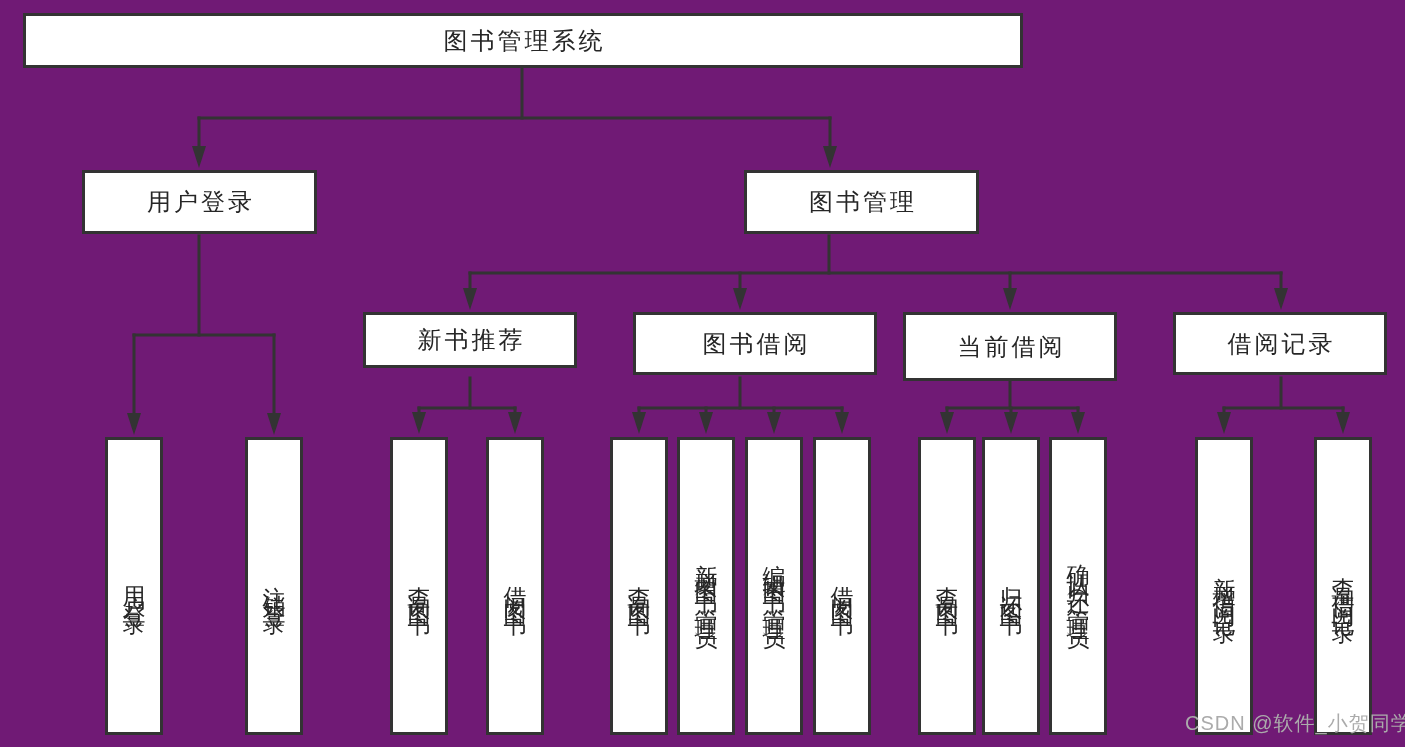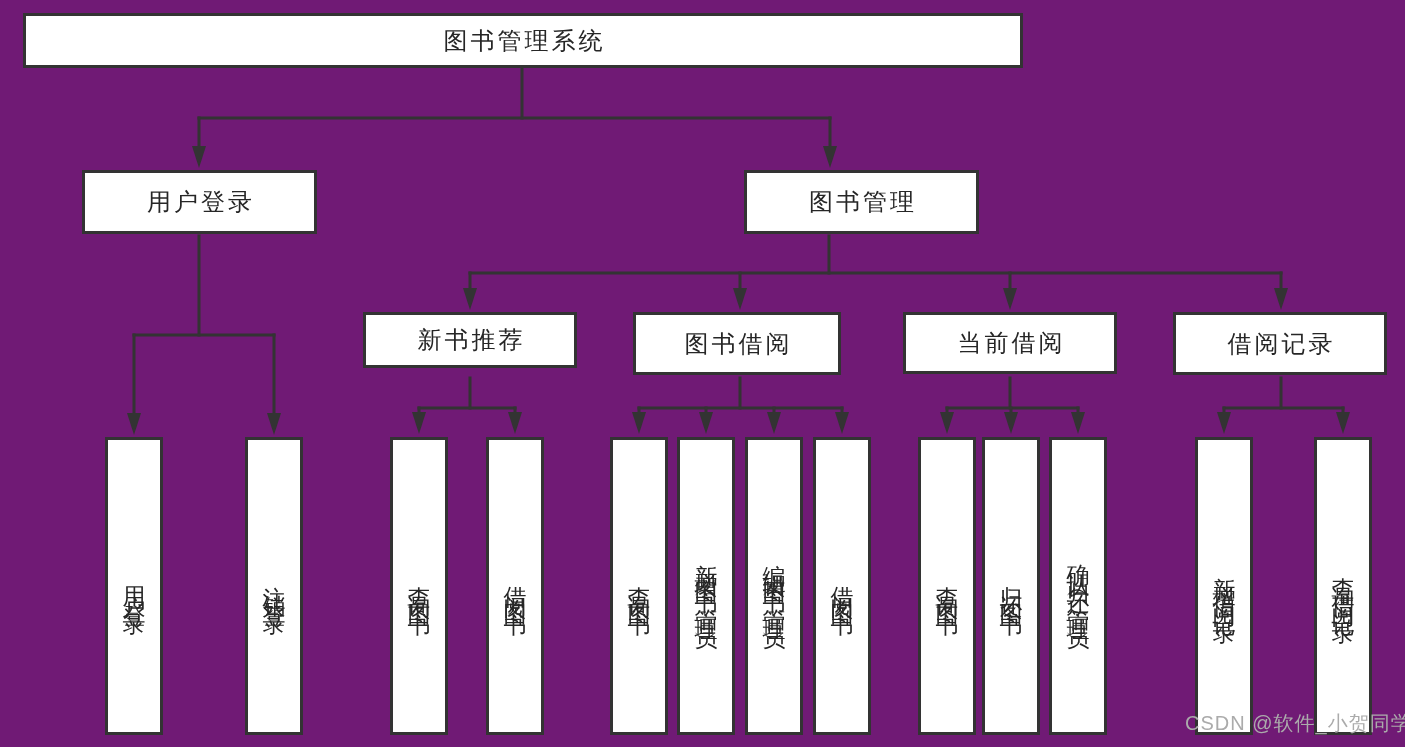--- a/index.html
+++ b/index.html
@@ -46,22 +46,22 @@
     text-orientation: mixed;
     font-size: 23px;
     letter-spacing: 9px;
     line-height: 1;
     white-space: nowrap;
   }
   .lvl1 { left: 23px;  top: 13px;  width: 1000px; height: 55px; }
   .b-user   { left: 82px;  top: 170px; width: 235px; height: 64px; }
   .b-mgmt   { left: 712px; top: 170px; width: 235px; height: 64px; margin-left: 32px; }
   .b-new    { left: 363px; top: 312px; width: 214px; height: 56px; }
-  .b-borrow { left: 633px; top: 312px; width: 208px; height: 63px; }
-  .b-cur    { left: 903px; top: 312px; width: 214px; height: 62px; }
+  .b-borrow { left: 633px; top: 312px; width: 244px; height: 63px; }
+  .b-cur    { left: 903px; top: 312px; width: 214px; height: 69px; }
   .b-rec    { left: 1173px;top: 312px; width: 214px; height: 63px; }
   .leaf { top: 437px; width: 58px; height: 298px; }
   .l1a { left: 105px; }  .l1b { left: 245px; }
   .l2a { left: 390px; }  .l2b { left: 486px; }
   .l3a { left: 610px; }  .l3b { left: 677px; }  .l3c { left: 745px; }  .l3d { left: 813px; }
   .l4a { left: 918px; }  .l4b { left: 982px; }  .l4c { left: 1049px; }
   .l5a { left: 1195px; } .l5b { left: 1314px; }
   .watermark {
     position: absolute;
     left: 1185px;

